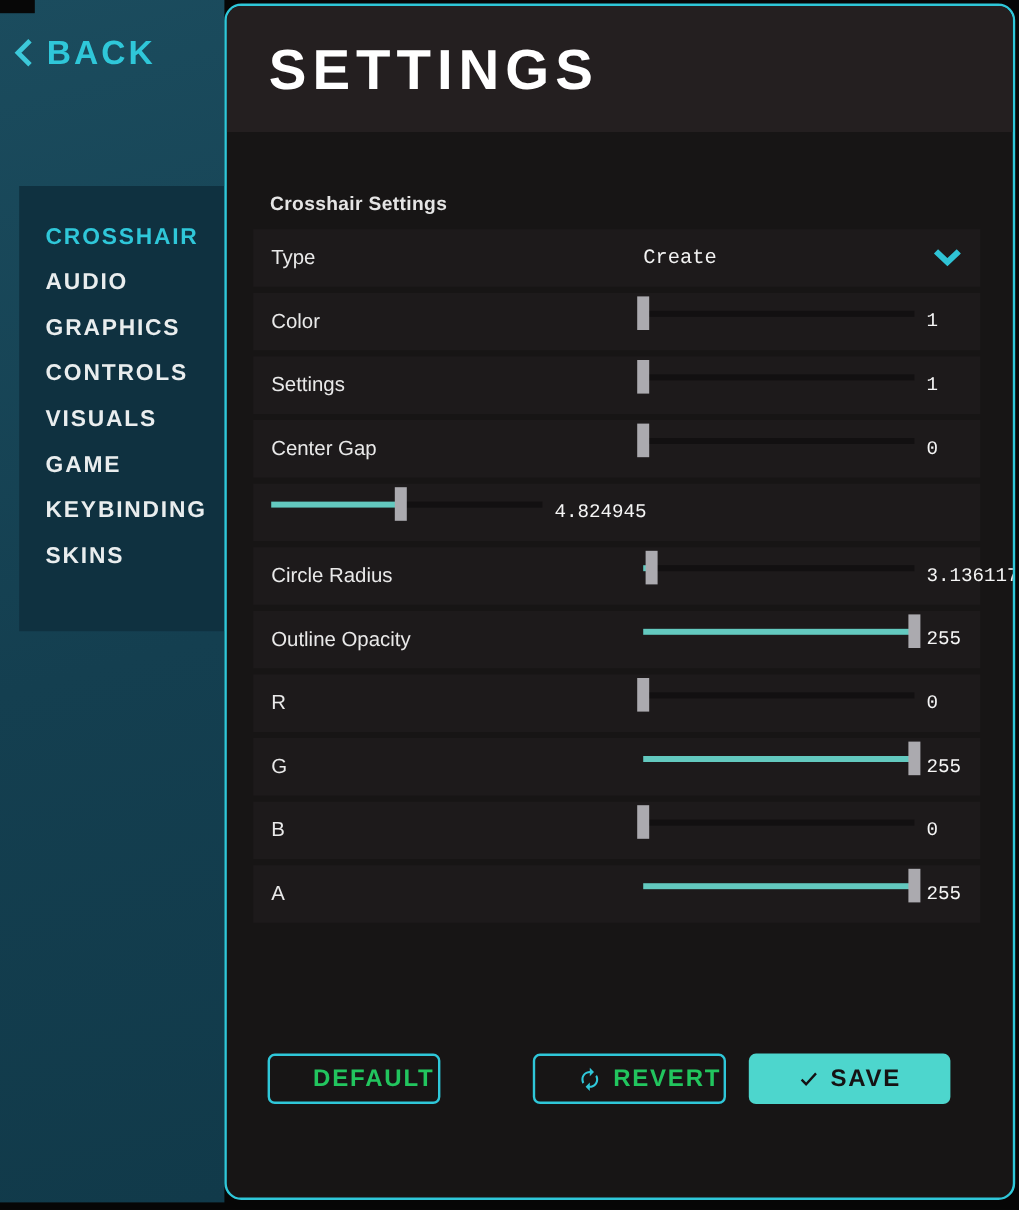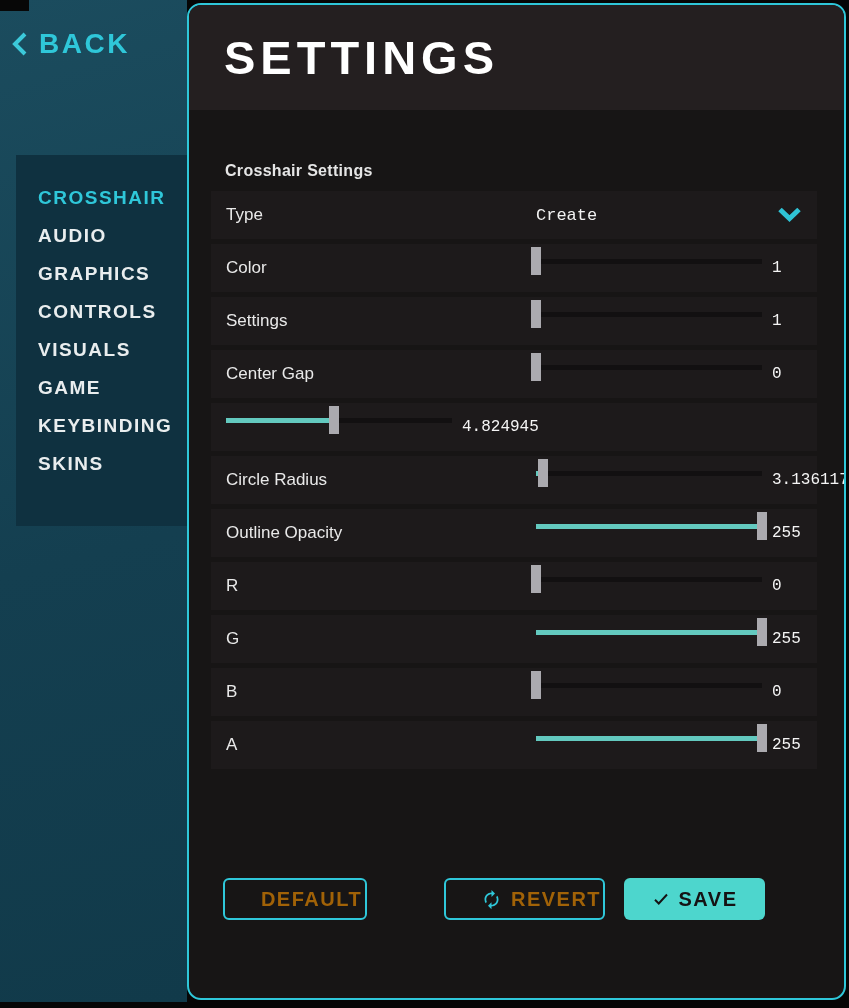--- a/index.html
+++ b/index.html
@@ -63,24 +63,24 @@
   .slider-thumb{position:absolute;width:10px;height:28px;top:-12px;background:#abaaaf;}
   .slider-value{margin-left:10px;color:#f5f5f5;font-size:16px;}
 
   
   .btn-row{display:flex;align-items:center;margin-top:109px;padding-left:34px;}
   .btn{
     height:42px;box-sizing:border-box;border-radius:6px;
     display:flex;align-items:center;justify-content:center;gap:9px;
     font-size:20px;font-weight:700;letter-spacing:1.5px;cursor:pointer;
   }
-  .btn.outline{border:2px solid var(--accent,#2fc7d9);background:transparent;color:#a16207;padding-left:33px;}
+  .btn.outline{border:2px solid var(--accent,#2fc7d9);background:transparent;color:#22c55e;padding-left:33px;}
   .btn-default{width:144px;}
   .btn-revert{width:161px;margin-left:77px;}
-  .btn-save{width:141px;margin-left:19px;background:var(--save,#4dd6cd);color:#151213;border:none;}
+  .btn-save{width:168px;margin-left:19px;background:var(--save,#4dd6cd);color:#151213;border:none;}
 </style>
 </head>
 <body>
 
 <div class="teal-bg"></div>
 <div class="corner-notch"></div>
 
 <div class="back-btn">
   <span style="display:flex;">
     <svg width="22" height="28" viewBox="0 0 22 28">

